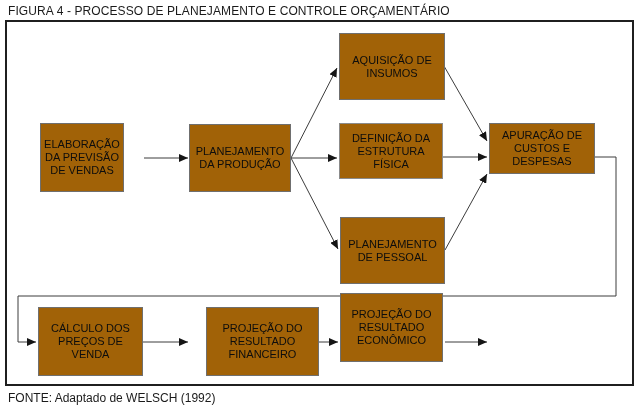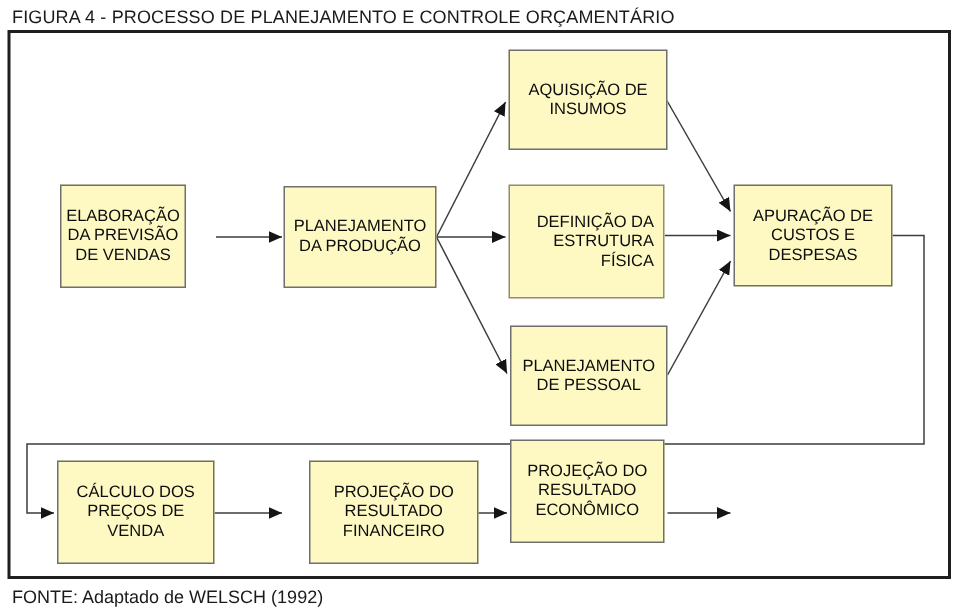--- a/index.html
+++ b/index.html
@@ -15,31 +15,31 @@
     position:absolute;left:8px;top:4px;
     font-size:12px;letter-spacing:.1px;color:#1a1a1a;white-space:nowrap;
   }
   .frame{
     position:absolute;left:5px;top:20px;width:629px;height:366px;
     border:2px solid #1f1f1f;box-sizing:border-box;background:transparent;
   }
   .edges{position:absolute;left:0;top:0;width:637px;height:408px;pointer-events:none;}
   .node{
     position:absolute;box-sizing:border-box;
-    border:1px solid #6f6f6f;background:#fef9c3;
+    border:1px solid #6f6f6f;background:#a16207;
     display:flex;align-items:center;justify-content:center;
     text-align:center;font-size:11px;line-height:13px;color:#0d0d0d;
     padding:2px 6px;
   }
   .n-elaboracao{left:40px;top:123px;width:84px;height:69px;}
   .n-planejamento{left:189px;top:124px;width:102px;height:68px;}
   .n-aquisicao{left:339px;top:33px;width:106px;height:67px;}
-  .n-definicao{left:339px;top:123px;width:104px;height:76px;border-color:#8b8b8b;text-align:right;}
+  .n-definicao{left:339px;top:123px;width:104px;height:56px;border-color:#8b8b8b;}
   .n-pessoal{left:340px;top:217px;width:105px;height:67px;}
-  .n-apuracao{left:489px;top:123px;width:106px;height:68px;}
+  .n-apuracao{left:489px;top:123px;width:106px;height:51px;}
   .n-calculo{left:38px;top:307px;width:105px;height:69px;}
   .n-projfin{left:206px;top:307px;width:113px;height:69px;}
   .n-projeco{left:340px;top:293px;width:103px;height:69px;}
   .n-informacoes{left:489px;top:308px;width:104px;height:68px;}
   .fig-source{
     position:absolute;left:8px;top:391px;
     font-size:12px;color:#1a1a1a;white-space:nowrap;
   }
 </style>
 </head>

